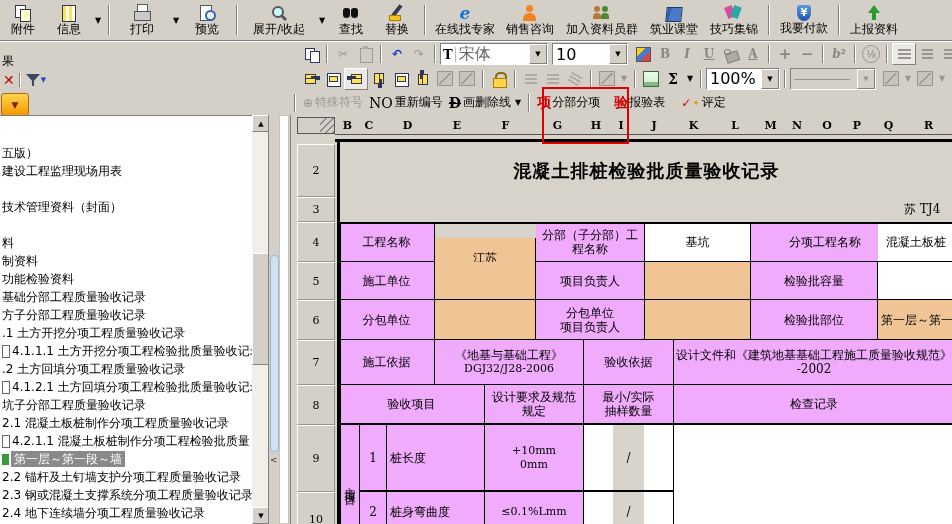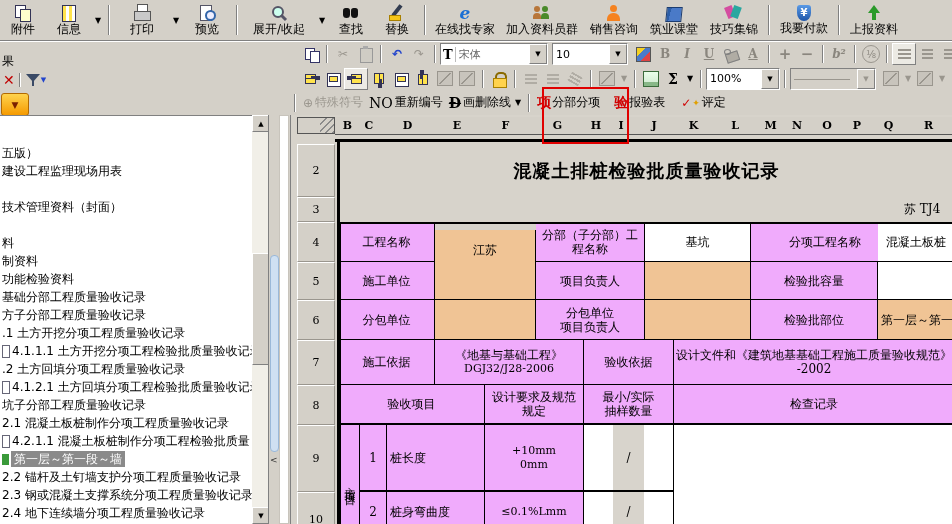--- a/index.html
+++ b/index.html
@@ -50,21 +50,21 @@
   .i-copy2::before{content:"";position:absolute;left:3px;top:3px;width:8px;height:10px;background:#fff;border:1px solid #336}
   .i-copy2::after{content:"";position:absolute;left:8px;top:6px;width:8px;height:10px;background:#fff;border:1px solid #336}
   .i-paste::before{content:"";position:absolute;left:4px;top:3px;width:11px;height:13px;background:#cfccc4;border:1px solid #999}
   .i-paste::after{content:"";position:absolute;left:7px;top:1px;width:5px;height:3px;background:#aaa}
   .i-bucket::before{content:"";position:absolute;left:4px;top:7px;width:11px;height:8px;background:#b0aca4;border:1px solid #808080;transform:rotate(-18deg)}
   .i-bucket::after{content:"";position:absolute;left:2px;top:4px;width:5px;height:4px;border:1px solid #808080;border-radius:50%}
   .i-paint{background:linear-gradient(135deg,#f5d020 0 6px,#4a7ac8 6px 12px,#d44 12px);width:13px!important;height:13px!important;border:1px solid #555}
   .alns{width:13px;height:11px;background:repeating-linear-gradient(#9a968e 0 2px,transparent 2px 4px)}
   .lit{background:#eceae4;border:1px solid;border-color:#fff #808080 #808080 #fff}
   .combo{display:flex;align-items:center;height:20px;background:#fff;border:1px solid;border-color:#808080 #fff #fff #808080;flex:0 0 auto}
-  .combo .cval{flex:1;padding:0 3px;font-size:11px;white-space:nowrap;overflow:hidden}
+  .combo .cval{flex:1;padding:0 3px;font-size:16px;white-space:nowrap;overflow:hidden}
   .combo .cbtn{width:16px;height:18px;background:#d4d0c8;border:1px solid;border-color:#fff #808080 #808080 #fff;font-size:7px;display:flex;align-items:center;justify-content:center}
   .combo.dis{background:#d4d0c8;color:#8a867e}
   .fonticon{font-family:"DejaVu Serif",serif;font-weight:bold;font-size:13px;padding:0 2px;border-right:1px solid #bbb}
   
   .y1::before{content:"";position:absolute;left:2px;top:3px;width:9px;height:4px;background:#ffe34d;border:1px solid #335}
   .y1::after{content:"";position:absolute;left:2px;bottom:3px;width:9px;height:4px;background:#ffe34d;border:1px solid #335;box-shadow:5px -3px 0 -1px #335}
   .y2::before{content:"";position:absolute;left:2px;top:2px;width:12px;height:12px;border:1px solid #335;background:#fff}
   .y2::after{content:"";position:absolute;left:4px;top:5px;width:7px;height:4px;background:#ffe34d;border:1px solid #335}
   .i-lock::before{content:"";position:absolute;left:5px;top:1px;width:8px;height:7px;border:2px solid #8a6a00;border-bottom:none;border-radius:5px 5px 0 0}
   .i-lock::after{content:"";position:absolute;left:3px;top:7px;width:12px;height:8px;background:#ffd34d;border:1px solid #a88000}
@@ -155,27 +155,27 @@
     </div>
   <div class="t1" style="width:46px">
       <span class="ic i-pen"></span>
       <span class="lbl">替换</span>
     </div>
   <div class="vsep"></div>
   <div class="t1" style="width:70px">
       <span class="ic i-e">e</span>
       <span class="lbl">在线找专家</span>
     </div>
+  <div class="t1" style="width:60px">
+      <span class="ic i-person" style="--pc:#f58220"></span>
+      <span class="lbl">销售咨询</span>
+    </div>
   <div class="t1" style="width:84px">
       <span class="ic i-ppl"></span>
       <span class="lbl">加入资料员群</span>
-    </div>
-  <div class="t1" style="width:60px">
-      <span class="ic i-person" style="--pc:#f58220"></span>
-      <span class="lbl">销售咨询</span>
     </div>
   <div class="t1" style="width:60px">
       <span class="ic i-book"></span>
       <span class="lbl">筑业课堂</span>
     </div>
   <div class="t1" style="width:60px">
       <span class="ic i-tips"></span>
       <span class="lbl">技巧集锦</span>
     </div>
   <div class="vsep"></div>
@@ -456,21 +456,21 @@
 
   <div id="pagetop"></div>
   <div id="pageleft"></div>
 
   <div id="sh-title">混凝土排桩检验批质量验收记录</div>
   <div id="sh-code">苏 TJ4</div>
 
   <div id="form">
 
     <div class="fc" style="left:0;top:0;width:96px;height:40px">工程名称</div>
-    <div class="fc tan" style="left:96px;top:8px;width:101px;height:40px">江苏</div>
+    <div class="fc tan" style="left:96px;top:16px;width:101px;height:40px">江苏</div>
     <div class="fc" style="left:197px;top:0;width:109px;height:40px;padding:0 4px">分部（子分部）工程名称</div>
     <div class="fc white" style="left:306px;top:0;width:106px;height:40px">基坑</div>
     <div class="fc" style="left:412px;top:0;width:149px;height:40px">分项工程名称</div>
     <div class="fc white" style="left:539px;top:0;width:77px;height:40px;white-space:nowrap">混凝土板桩</div>
 
     <div class="fc" style="left:0;top:40px;width:96px;height:38px">施工单位</div>
     <div class="fc tan" style="left:96px;top:40px;width:101px;height:38px"></div>
     <div class="fc" style="left:197px;top:40px;width:109px;height:38px">项目负责人</div>
     <div class="fc tan" style="left:306px;top:40px;width:106px;height:38px"></div>
     <div class="fc" style="left:412px;top:40px;width:127px;height:38px">检验批容量</div>

